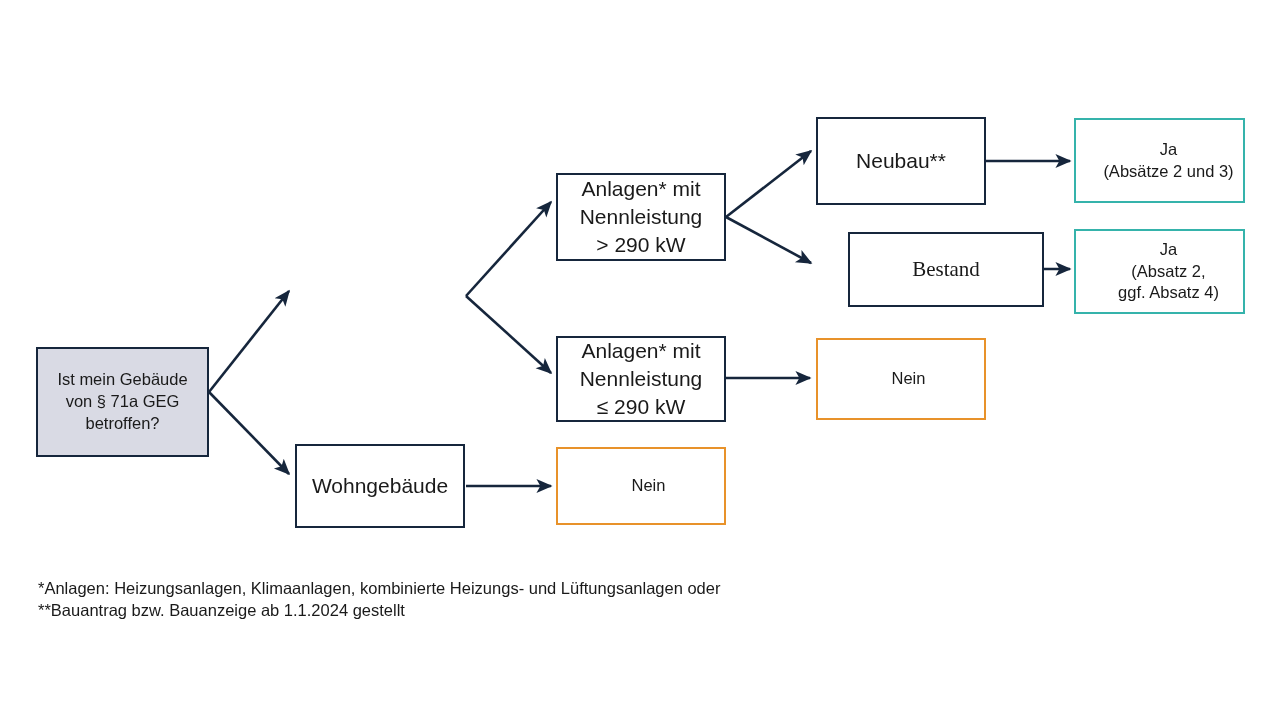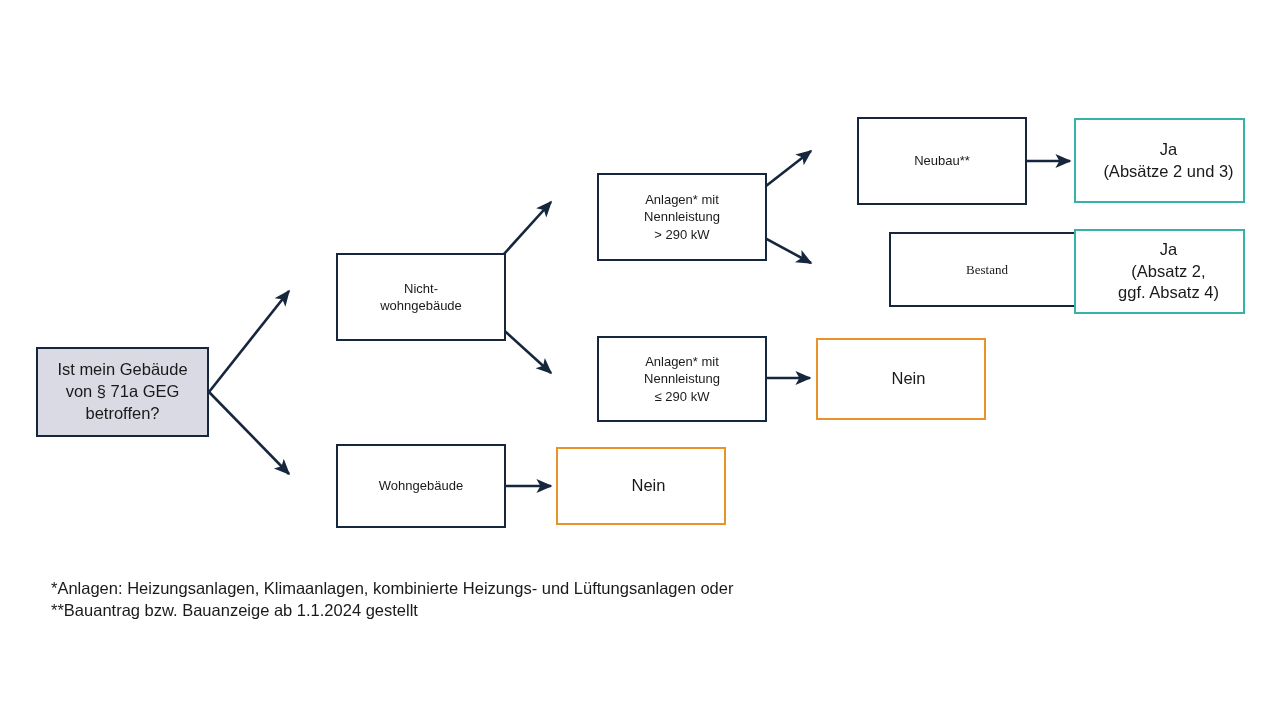--- a/index.html
+++ b/index.html
@@ -45,22 +45,21 @@
     white-space: pre-line;
     padding: 0 6px;
   }
   .node.start {
     background: #d9dae4;
     border: 2px solid #16263c;
     font-size: 16.5px;
   }
   .node.dark {
     border: 2px solid #16263c;
-    font-size: 13px;
-    margin-left: 41px;
+    font-size: 21px;
   }
   .node.orange {
     border: 2.5px solid #e8922a;
     font-size: 16.5px;
     padding-left: 15px;
   }
   .node.teal {
     border: 2.5px solid #35b3ab;
     font-size: 16.5px;
     padding-left: 18px;
@@ -70,21 +69,20 @@
     left: 38px;
     top: 578px;
     width: 780px;
     font-size: 16.5px;
     line-height: 1.33;
     color: #1a1a1a;
   }
   .footnotes .fn {
     display: block;
     white-space: pre-line;
-    margin-left: 13px;
   }
   .footnotes .fn.indent2 {
     text-indent: 0;
   }
 </style>
 </head>
 <body>
 
 <div id="canvas">
 
@@ -109,30 +107,26 @@
 
     <line x1="985" y1="161" x2="1070" y2="161" stroke="#16263c" stroke-width="2.6" marker-end="url(#arrowhead)"></line>
 
     <line x1="985" y1="269" x2="1070" y2="269" stroke="#16263c" stroke-width="2.6" marker-end="url(#arrowhead)"></line>
 
     <line x1="726" y1="378" x2="810" y2="378" stroke="#16263c" stroke-width="2.6" marker-end="url(#arrowhead)"></line>
 
     <line x1="466" y1="486" x2="551" y2="486" stroke="#16263c" stroke-width="2.6" marker-end="url(#arrowhead)"></line>
   </svg>
 
-  <div class="node start" style="left:36px; top:347px; width:173px; height:90px;">
+  <div class="node start" style="left:36px; top:347px; width:173px; height:110px;">
     <span class="label">Ist mein Gebäude
 von § 71a GEG
 betroffen?</span>
   </div>
 
-  <div class="node dark" style="left:295px; top:253px; width:170px; height:88px;">
-    <span class="label">Nicht-
-wohngebäude</span>
-  </div>
 
   <div class="node dark" style="left:295px; top:444px; width:170px; height:84px;">
     <span class="label">Wohngebäude</span>
   </div>
 
   <div class="node dark" style="left:556px; top:173px; width:170px; height:88px;">
     <span class="label">Anlagen* mit
 Nennleistung
 &gt; 290 kW</span>
   </div>

